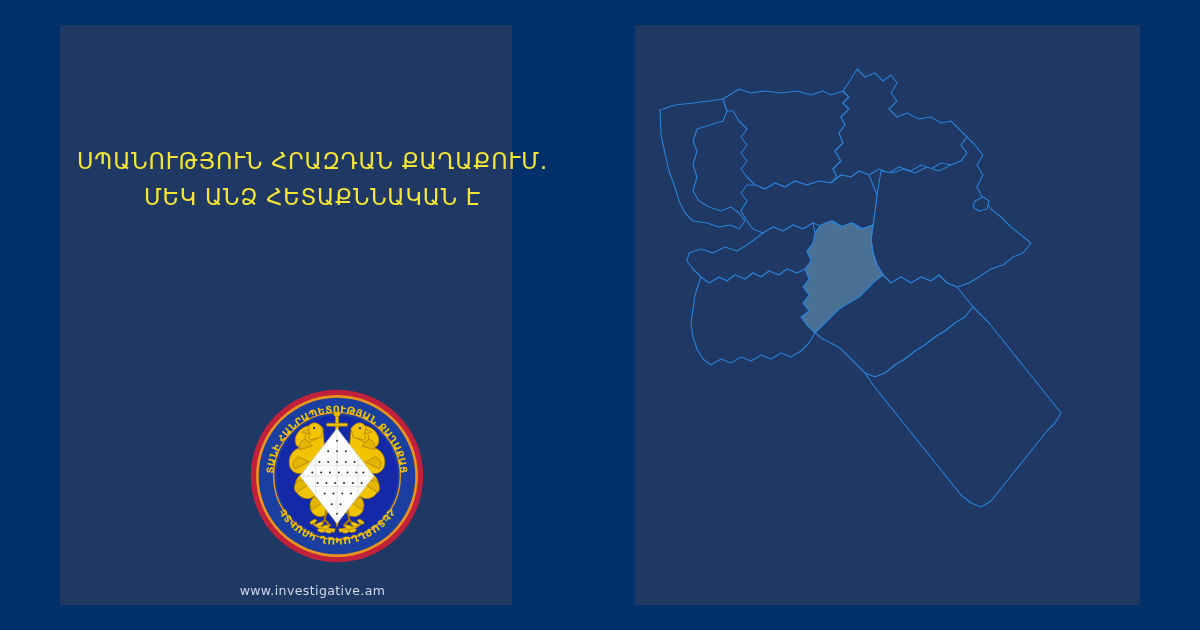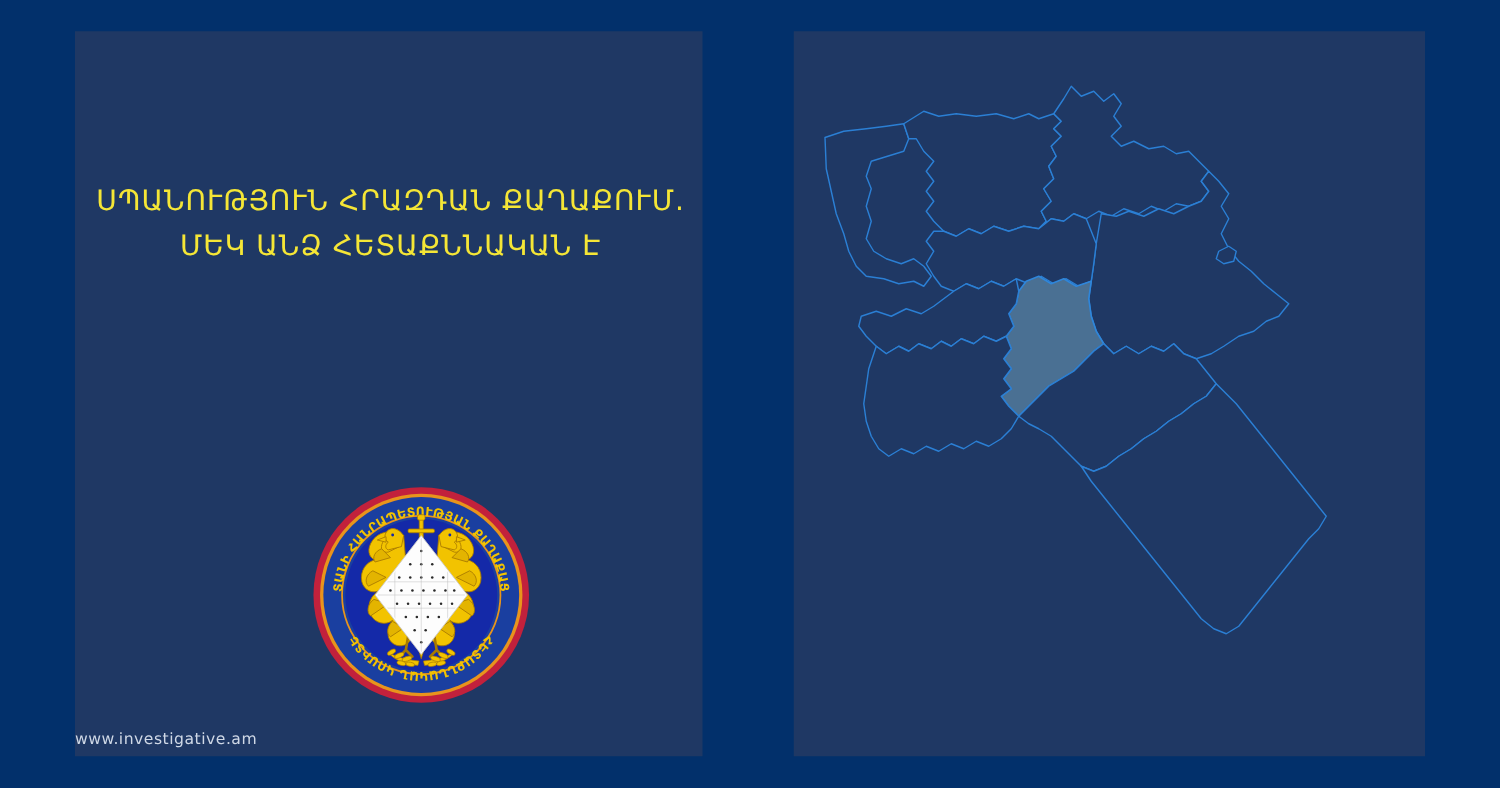--- a/index.html
+++ b/index.html
@@ -13,21 +13,21 @@
     position:relative;
     width:1200px; height:630px;
     background:#02306b;
   }
 
   
   .panel {
     position:absolute;
     background:#1f3864;
   }
-  #left-panel  { left:60px;  top:25px; width:502px; height:580px; }
+  #left-panel  { left:60px;  top:25px; width:452px; height:580px; }
   #right-panel { left:635px; top:25px; width:505px; height:580px; overflow:hidden; }
 
   
   #headline {
     position:absolute;
     left:0; top:118px;
     width:505px;
     text-align:center;
     color:#f5e636;
     font-size:22.5px;
@@ -44,21 +44,21 @@
     left:189px; top:363px;
     width:176px; height:176px;
   }
   #emblem { width:176px; height:176px; display:block; }
 
   
   #website {
     position:absolute;
     left:0; top:558px;
     width:505px;
-    text-align:left;
+    text-align:center;
     color:#cfd8e6;
     font-size:12.5px;
     letter-spacing:0.4px;
   }
 
   
   #map { display:block; width:505px; height:580px; }
   .mz {
     fill:#1f3864;
     stroke:#2b7fd4;

